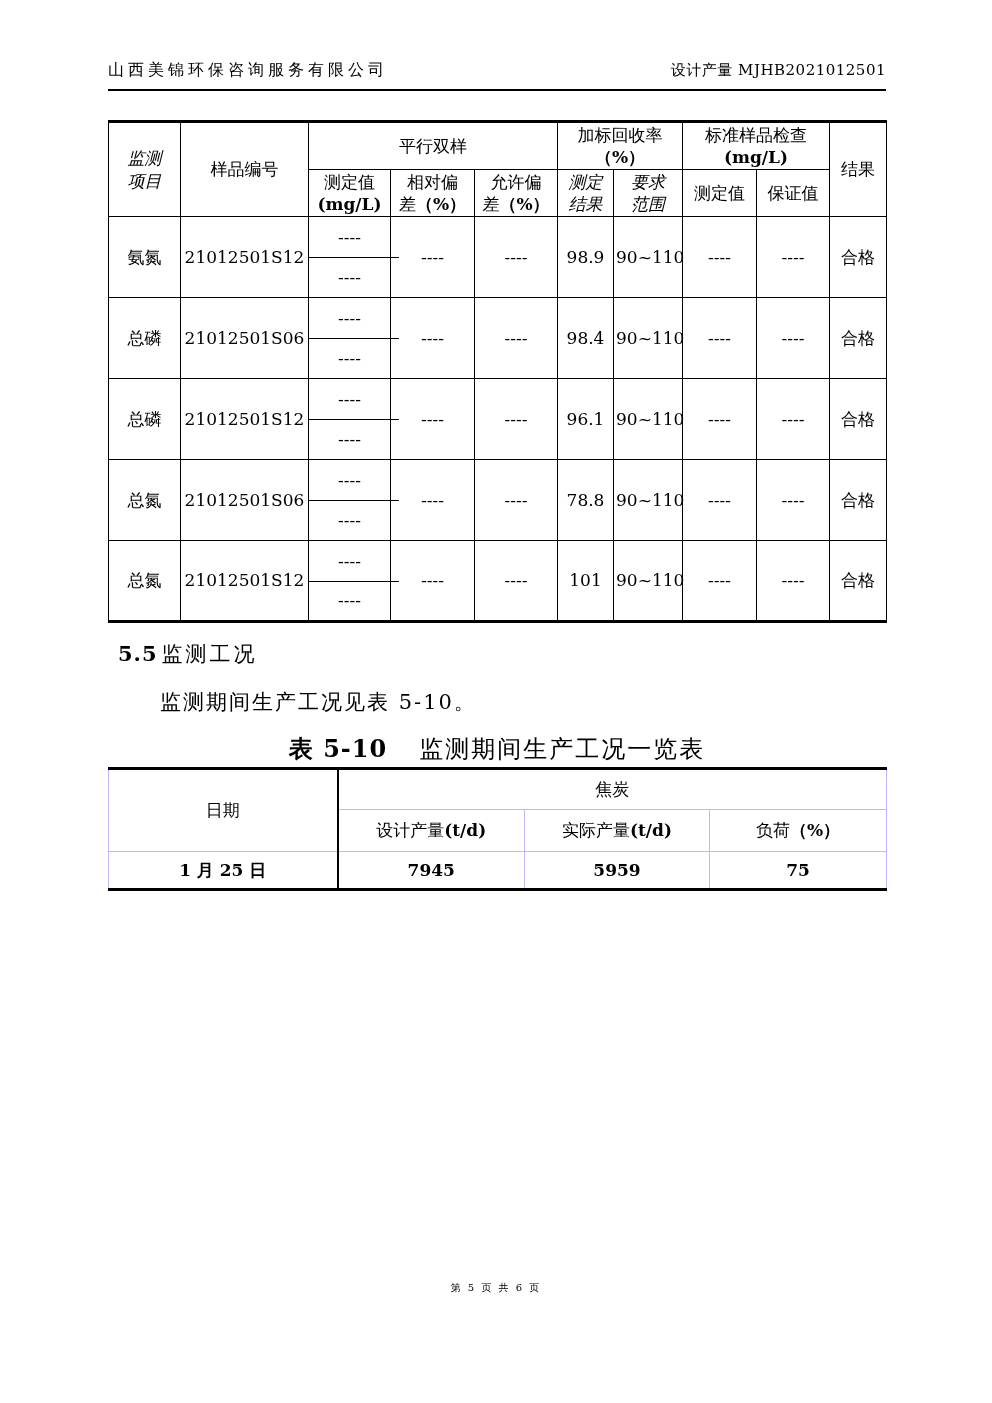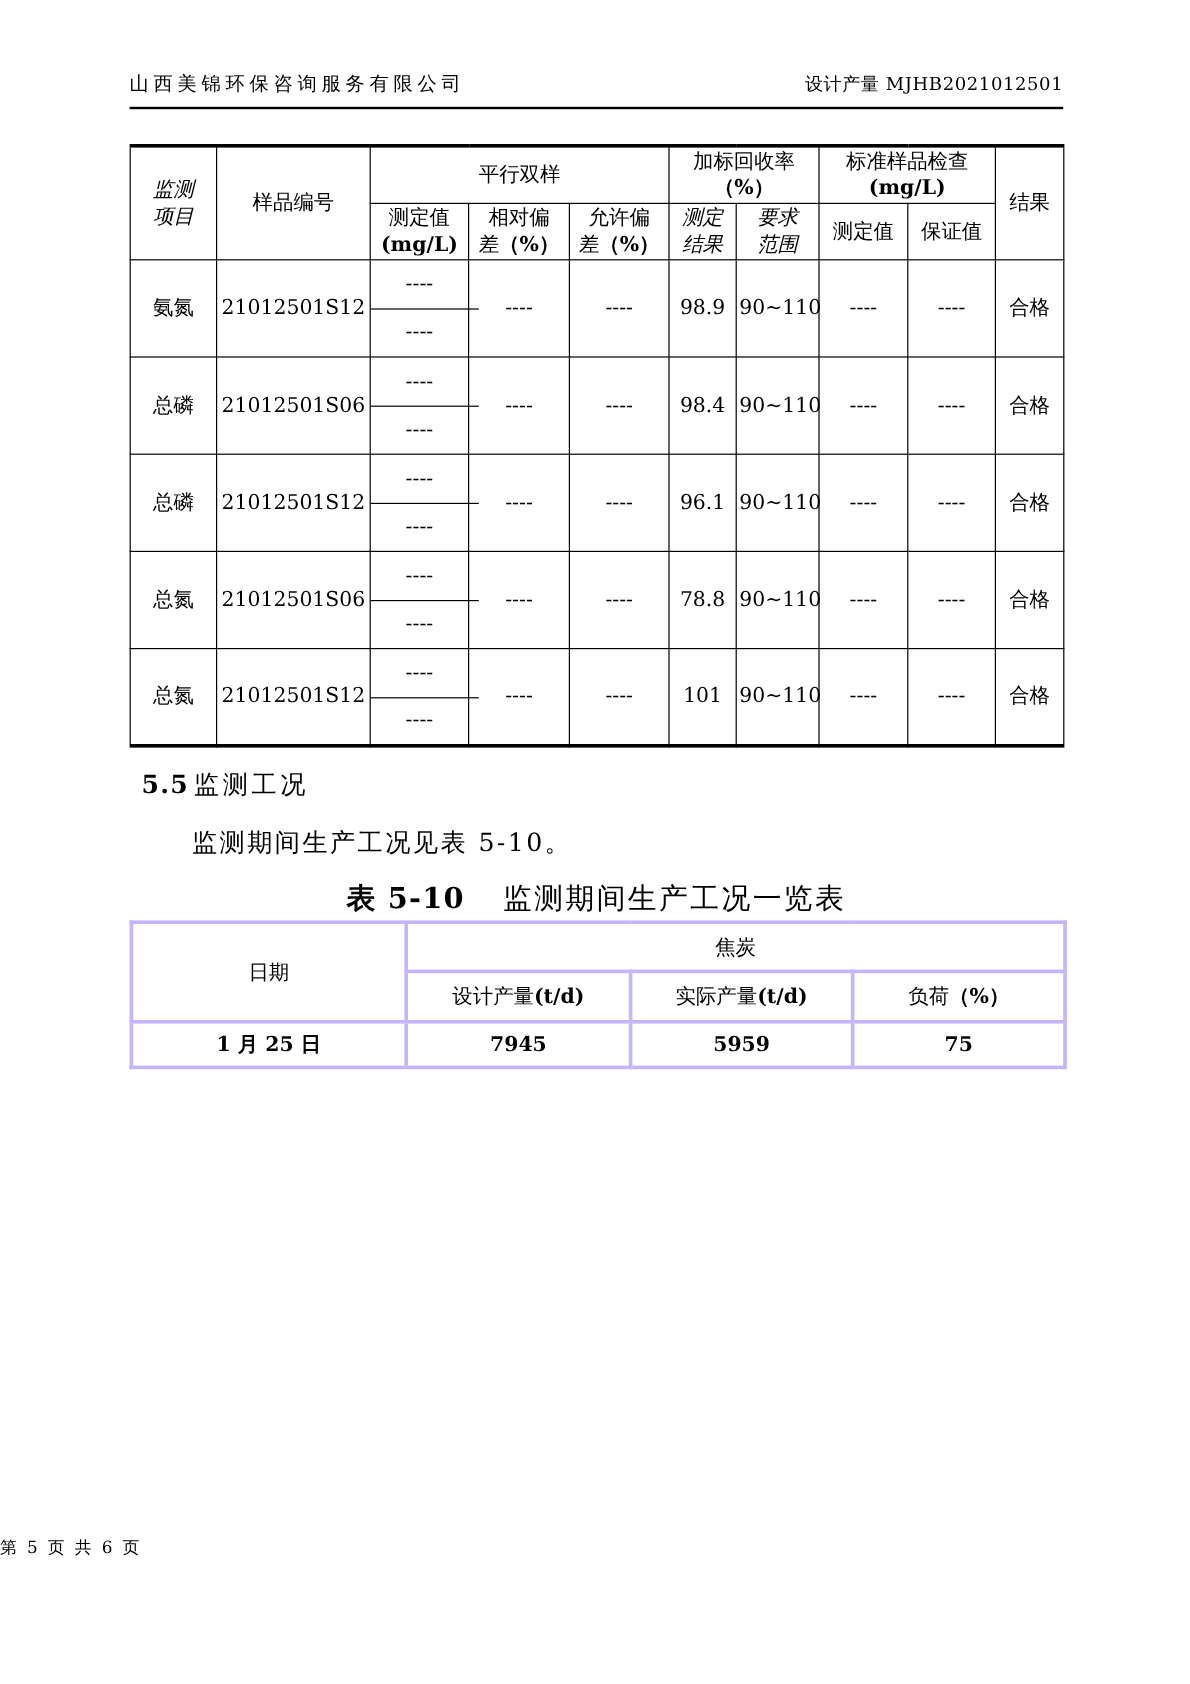--- a/index.html
+++ b/index.html
@@ -51,32 +51,32 @@
   .para { position:absolute; top:688px; left:160px; font-size:21px; letter-spacing:2px; }
   .caption { position:absolute; top:733px; left:108px; width:778px; text-align:center; font-size:24px; letter-spacing:1px; }
   .caption .cap-title { margin-left:32px; letter-spacing:2px; }
 
   
   .t2 {
     position:absolute; top:767px; left:108px; width:778px;
     border-top:3px solid #000; border-bottom:3px solid #000;
   }
   .t2 td {
-    border:3px solid #c4b5fd; text-align:center; vertical-align:middle;
+    border:1px solid #c4b5fd; text-align:center; vertical-align:middle;
     font-size:17px; padding:0 3px;
   }
   .t2 tr.r1 { height:41px; }
   .t2 tr.r2 { height:42px; }
   .t2 tr.r3 { height:38px;font-weight:bold; }
   .thickR { border-right:2.5px solid #000 !important; }
 
   
   .doc-footer {
     position:absolute; top:1281px; left:0; width:992px;
-    font-size:14px; letter-spacing:2px; white-space:pre;
+    text-align:center; font-size:10px; letter-spacing:2px; white-space:pre;
   }
 </style>
 </head>
 <body>
 
 <div class="page">
 
   <header class="doc-header">
     <span class="company">山西美锦环保咨询服务有限公司</span>
     <span class="reportno">设计产量 MJHB2021012501</span>

